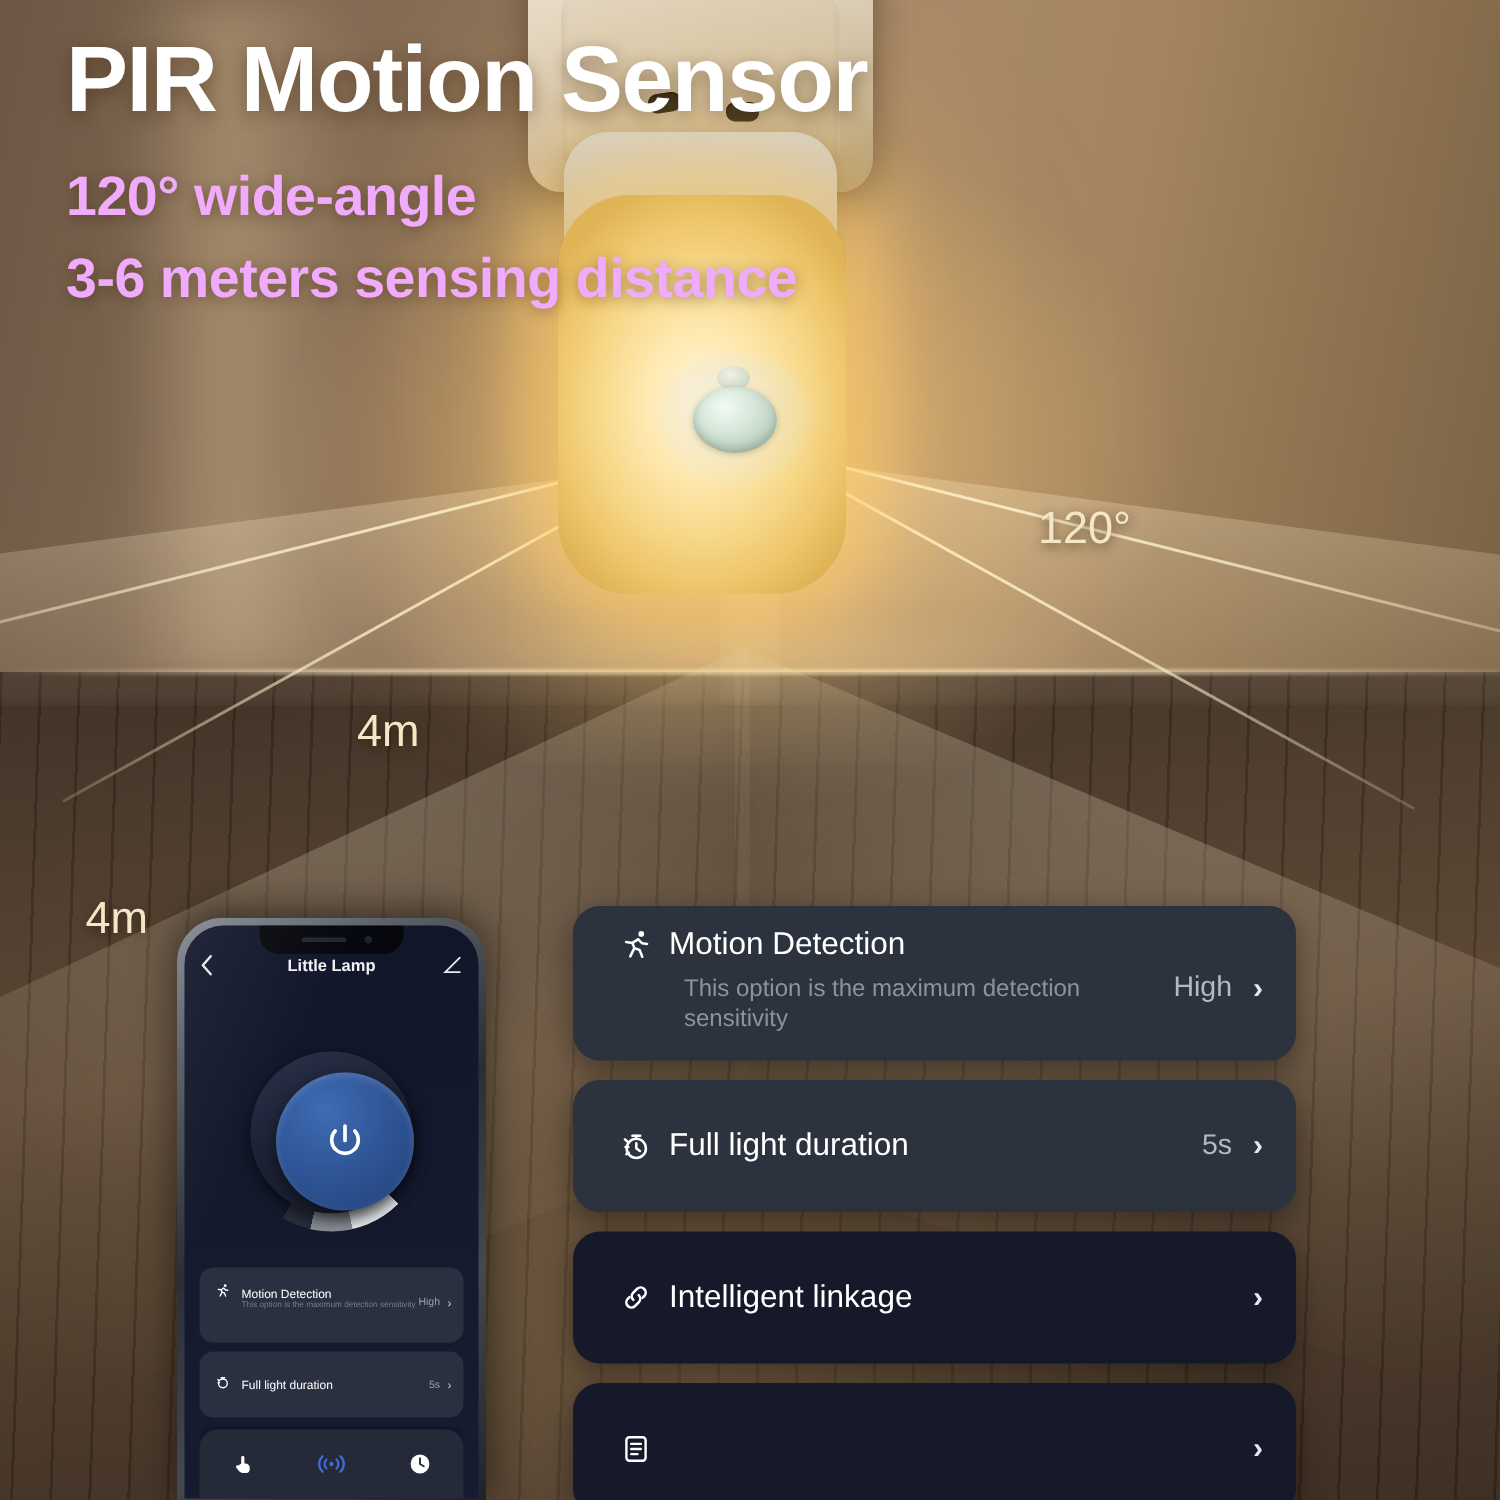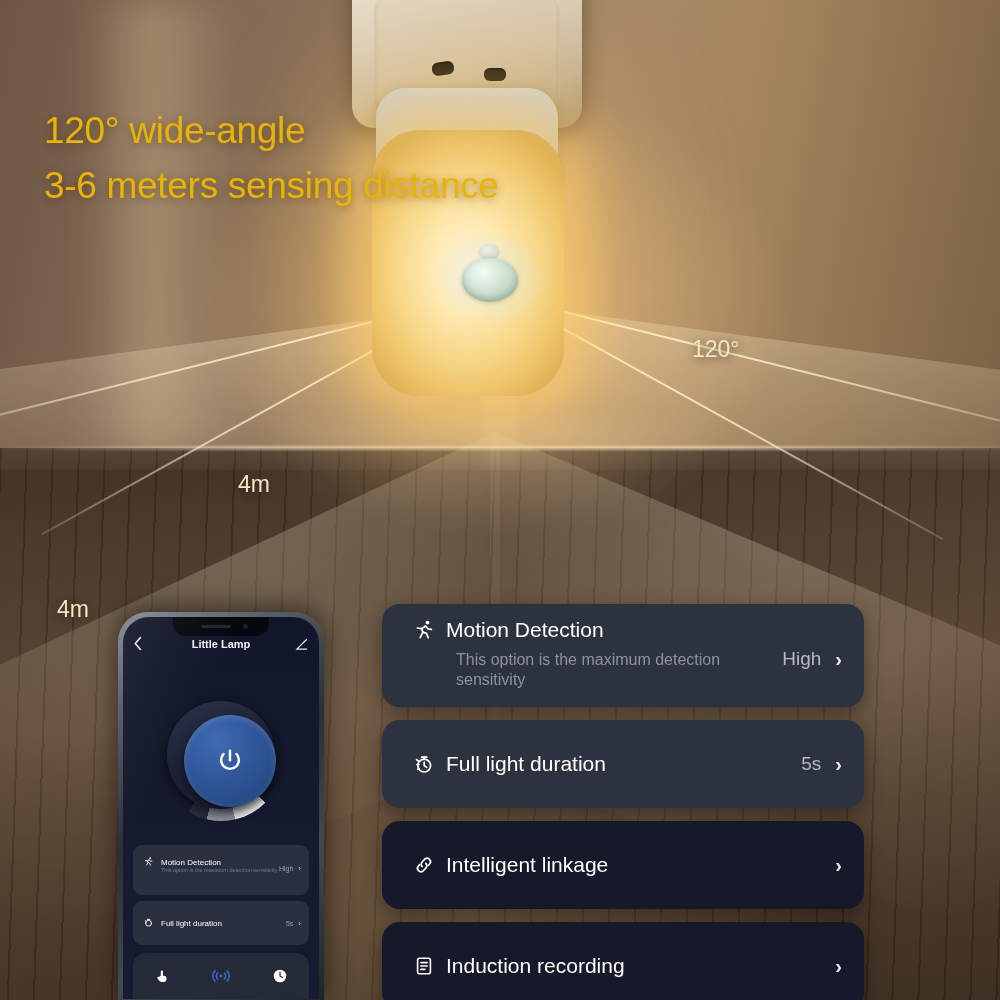--- a/index.html
+++ b/index.html
@@ -122,29 +122,29 @@
 
   
   .headline {
     position:absolute; left:44px; top:18px;
     font-size:62px; font-weight:bold; color:#ffffff; letter-spacing:-1px;
     text-shadow:0 3px 12px rgba(60,35,10,.45);
     white-space:nowrap;
   }
   .sub1, .sub2 {
     position:absolute; left:44px;
-    font-size:37px; font-weight:normal; color:#eab308; letter-spacing:-.3px;
+    font-size:37px; font-weight:bold; color:#f0abfc; letter-spacing:-.3px;
     text-shadow:0 2px 9px rgba(60,35,10,.45);
     white-space:nowrap;
   }
   .sub1 { top:110px; }
   .sub2 { top:165px; }
 
   
-  .meas { position:absolute; font-size:23px; font-weight:500; color:#f4e7c6;
+  .meas { position:absolute; font-size:30px; font-weight:500; color:#f4e7c6;
           text-shadow:0 2px 8px rgba(40,25,8,.65); }
   .m-120 { left:692px; top:336px; }
   .m-3m  { left:238px; top:471px; }
   .m-5m  { left:57px;  top:596px; }
 
   
   .cards { position:absolute; left:382px; top:604px; width:482px; }
   .card {
     position:relative; width:482px; border-radius:18px; margin-bottom:13px;
     box-shadow:0 6px 20px rgba(0,0,0,.40);
@@ -275,20 +275,21 @@
       <div class="socket-hole hole-b"></div>
     </div>
   </div>
   <div class="lamp-glowring"></div>
   <div class="lamp-body"></div>
   <div class="lamp-face"></div>
   <div class="pir-halo"></div>
   <div class="pir-nub"></div>
   <div class="pir-dome"></div>
 
+  <div class="headline">PIR Motion Sensor</div>
   <div class="sub1">120° wide-angle</div>
   <div class="sub2">3-6 meters sensing distance</div>
 
   <div class="meas m-120">120°</div>
   <div class="meas m-3m">4m</div>
   <div class="meas m-5m">4m</div>
 
   <div class="cards">
 
     <div class="card light h-tall">
@@ -344,21 +345,20 @@
     </div>
 
     <div class="card dark h-mid">
       <div class="card-row mid">
         <span class="c-icon">
           <svg width="24" height="24" viewBox="0 0 24 24" fill="none" stroke="#ffffff" stroke-width="1.6" stroke-linecap="round">
             <rect x="5.6" y="4.2" width="12.8" height="15.6" rx="2"></rect>
             <path d="M8.8 8.6 H15.2 M8.8 12 H15.2 M8.8 15.4 H13"></path>
           </svg>
         </span>
-        <span class="c-title">Induction recording</span>
         <span class="c-spacer"></span>
         <span class="c-chev">›</span>
       </div>
     </div>
 
   </div>
 
   <div class="phone">
     <div class="phone-screen">
 

